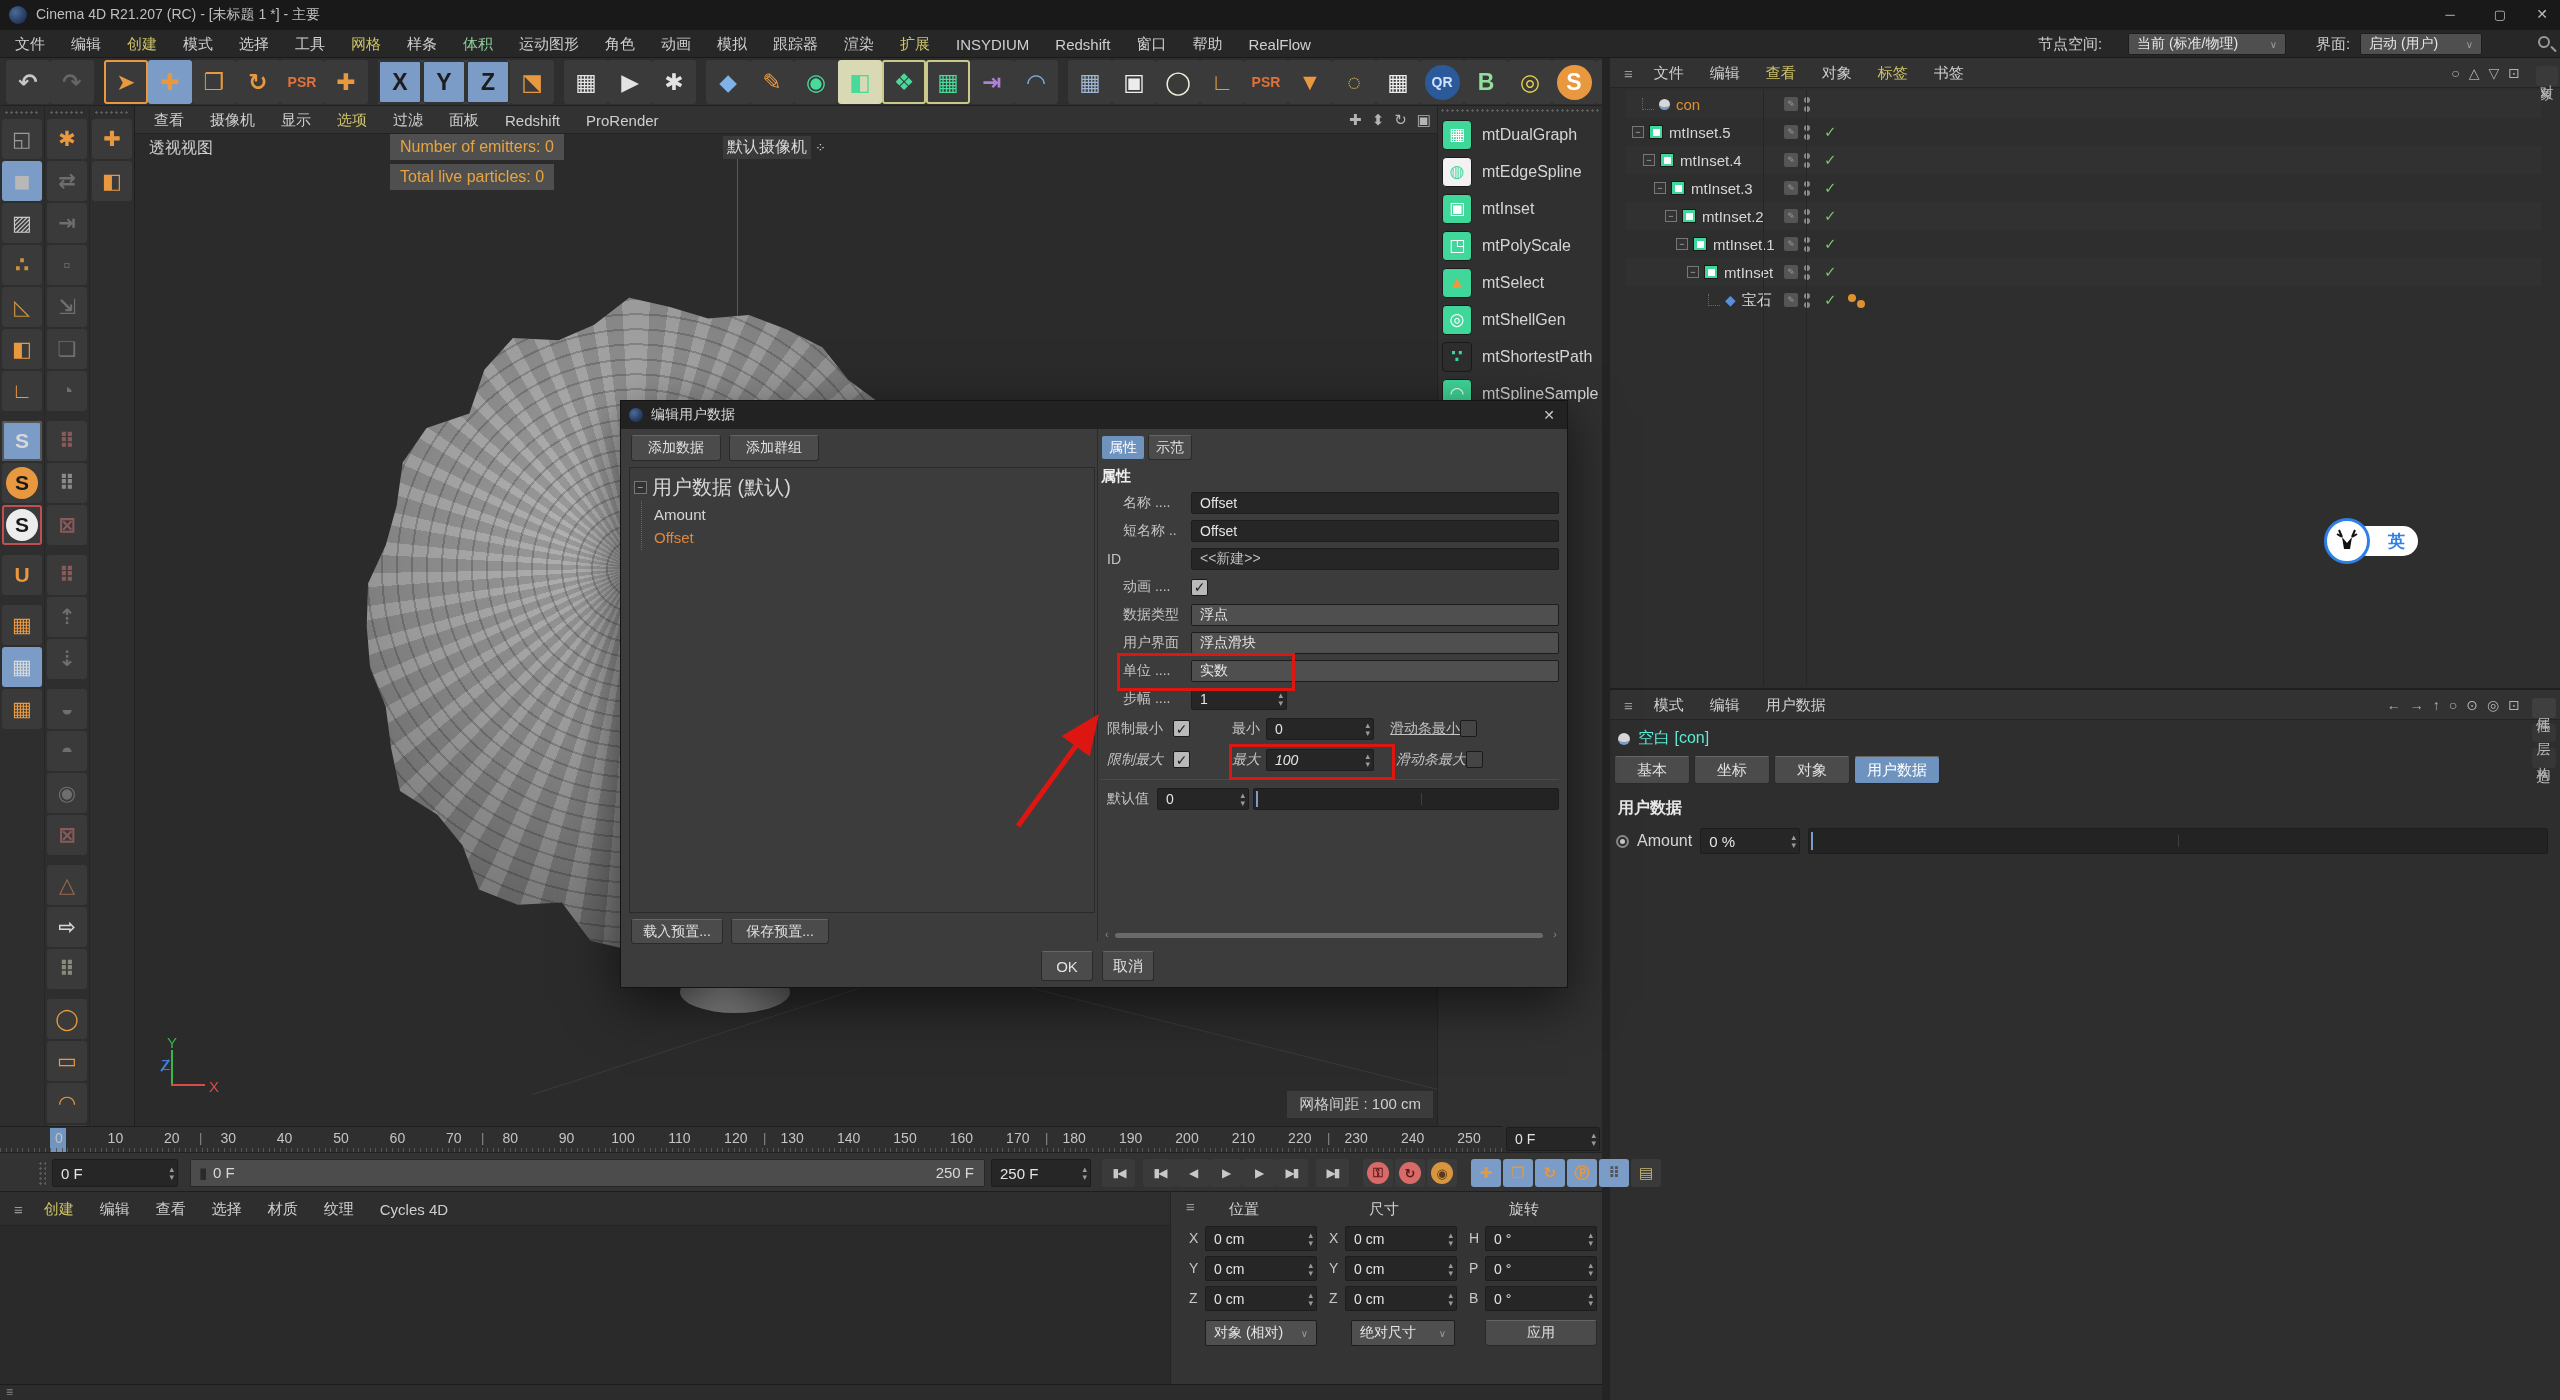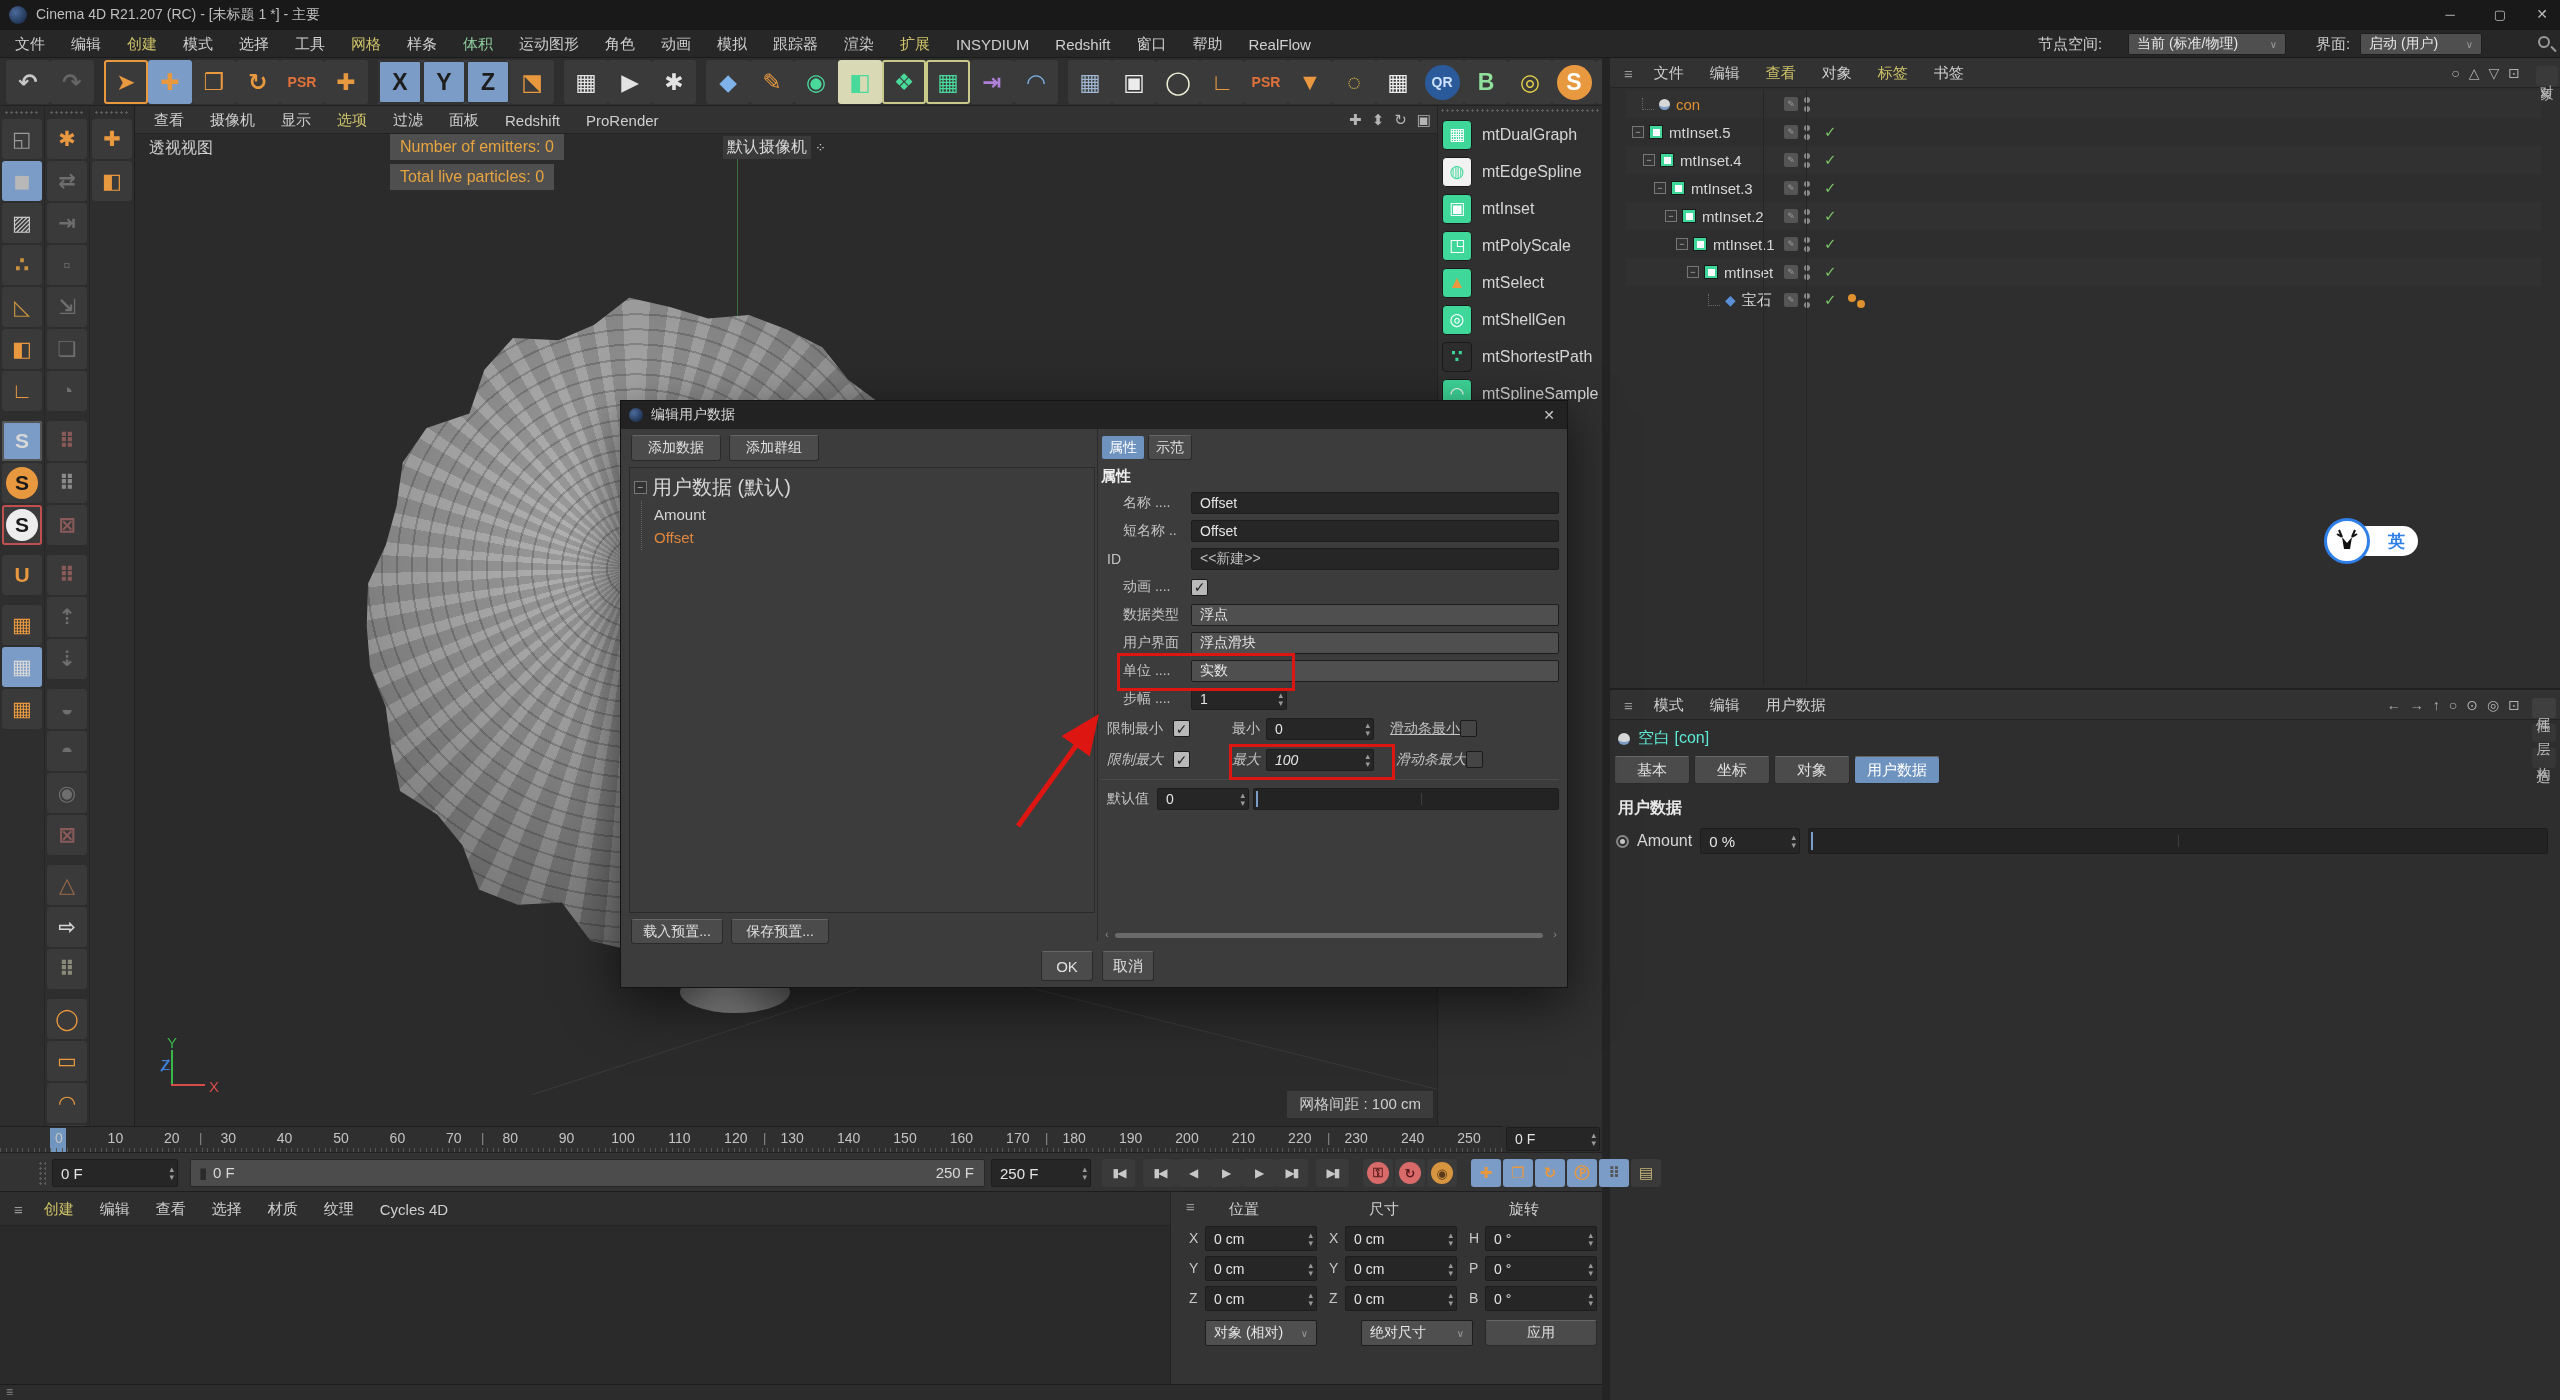--- a/index.html
+++ b/index.html
@@ -802,21 +802,21 @@
           </span>
         </span>
         <span style="position: absolute; left: 158px; top: 98px; color: rgb(200, 200, 200); font-size: 14px;">Z</span>
         <span class="field" style="position: absolute; left: 174px; top: 94px; width: 112px; height: 25px; font-size: 14px;">
           <span>0 cm</span>
           <span class="spin">
             <span>▴</span>
             <span>▾</span>
           </span>
         </span>
-        <div class="drop" style="position: absolute; left: 190px; top: 128px; width: 112px; height: 26px; font-size: 14px;">
+        <div class="drop" style="position: absolute; left: 180px; top: 128px; width: 104px; height: 26px; font-size: 14px;">
           <span>绝对尺寸</span>
           <span style="margin-left: auto; color: rgb(154, 154, 154); font-size: 10px;">∨</span>
         </div>
         <div style="position: absolute; left: 338px; top: 8px; color: rgb(208, 208, 208); font-size: 15px;">旋转</div>
         <span style="position: absolute; left: 298px; top: 38px; color: rgb(200, 200, 200); font-size: 14px;">H</span>
         <span class="field" style="position: absolute; left: 314px; top: 34px; width: 112px; height: 25px; font-size: 14px;">
           <span>0 °</span>
           <span class="spin">
             <span>▴</span>
             <span>▾</span>

